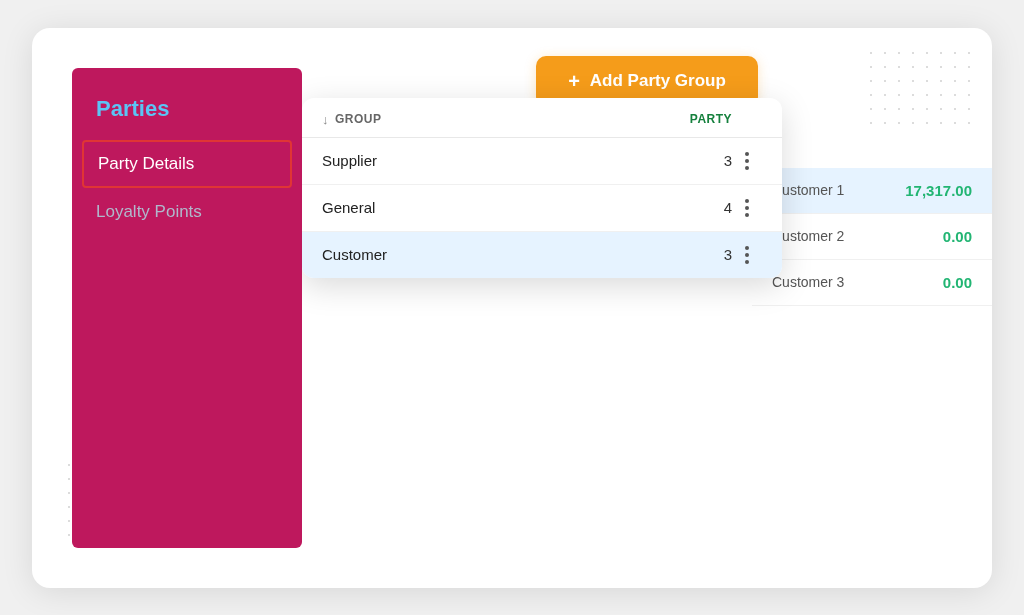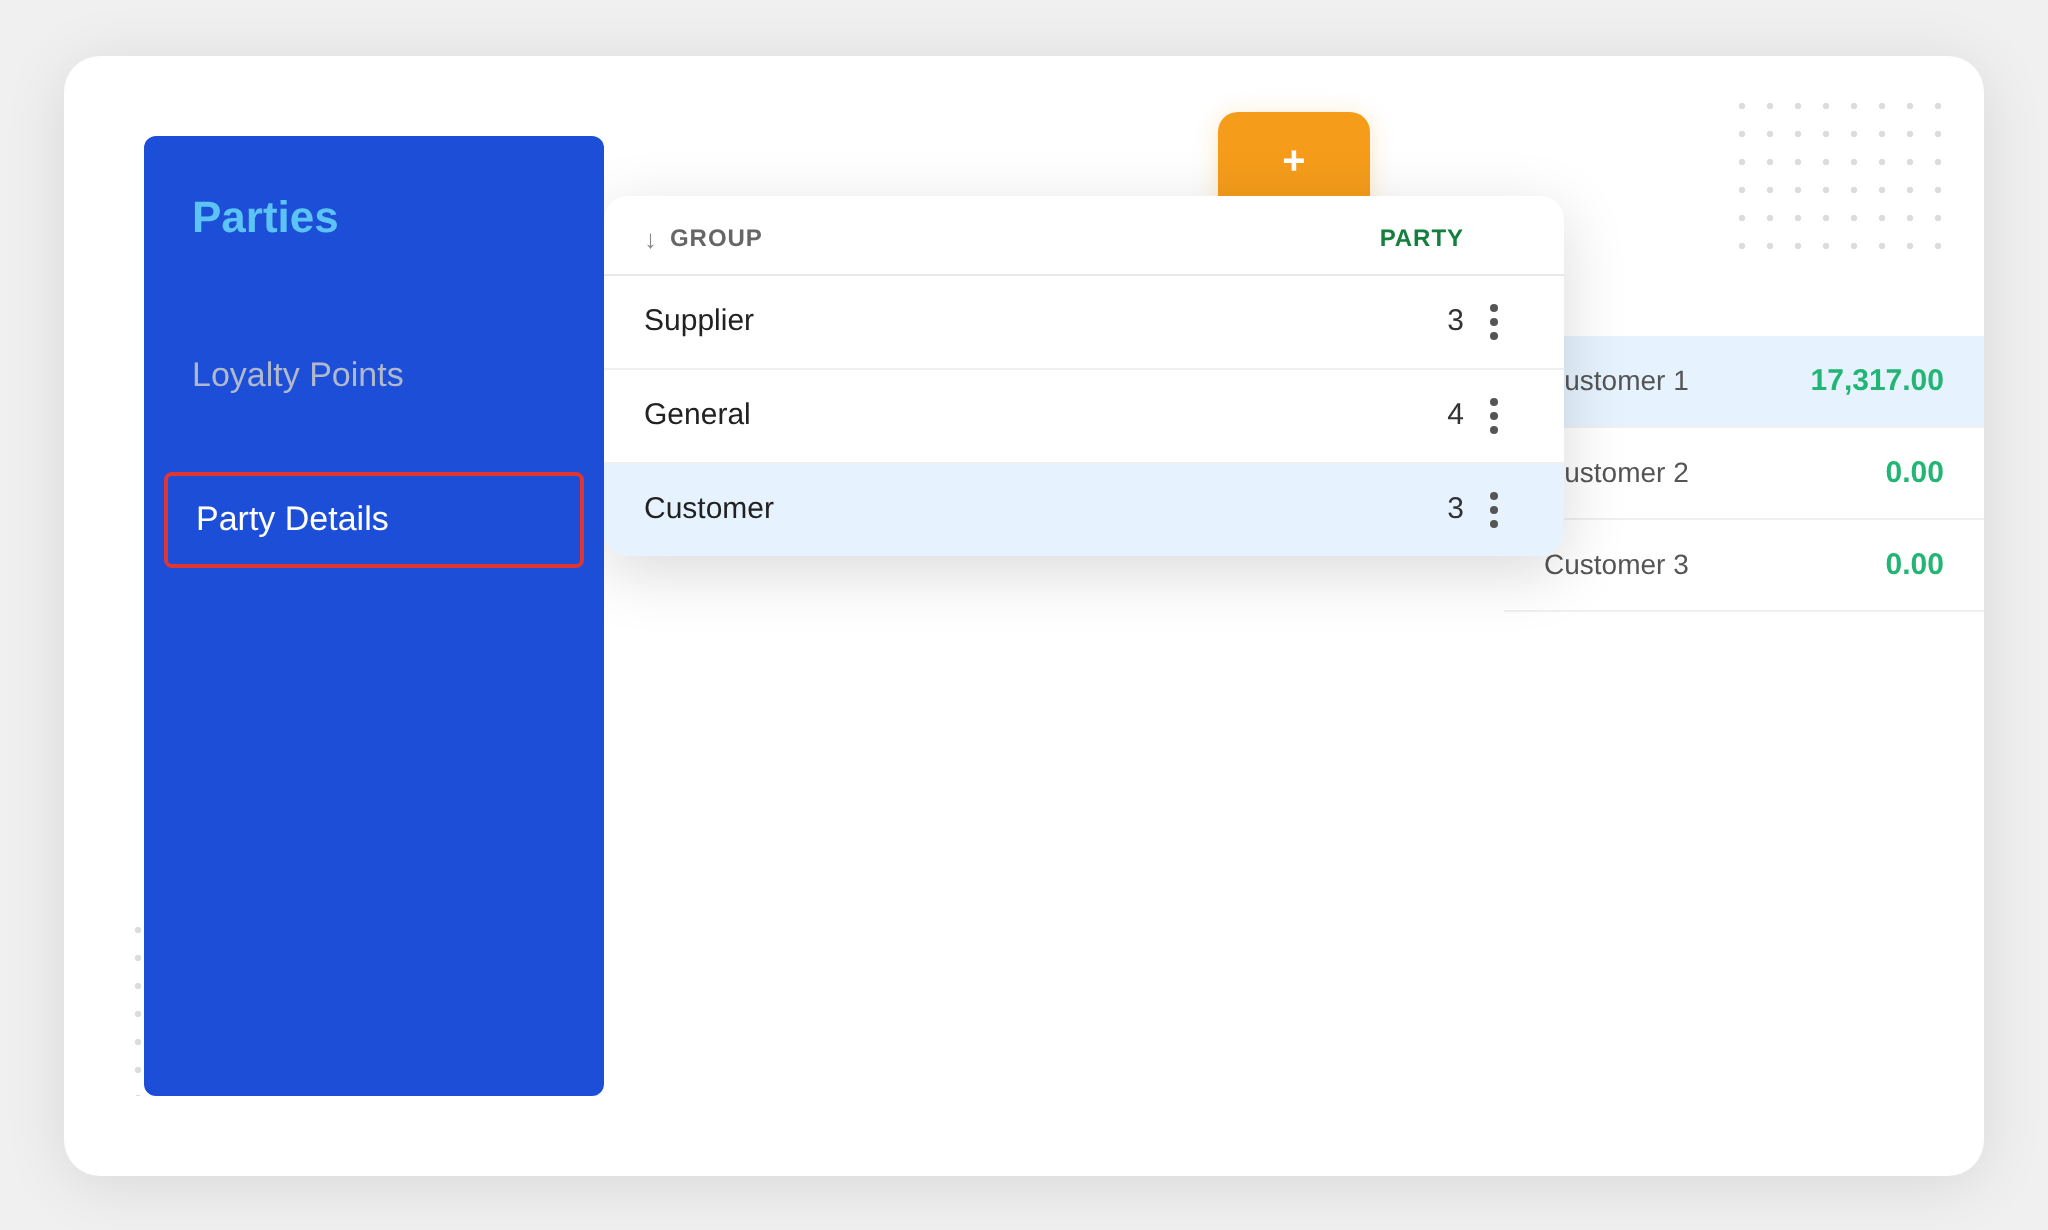--- a/index.html
+++ b/index.html
@@ -48,29 +48,28 @@
       background-image: radial-gradient(circle, #c5c5c5 1.5px, transparent 1.5px);
       background-size: 14px 14px;
       opacity: 0.6;
       z-index: 0;
     }
 
     
     .sidebar {
       width: 230px;
       min-width: 230px;
-      background: #1d4ed8;
+      background: #be185d;
       border-radius: 6px;
       margin: 40px 0 40px 40px;
       padding: 28px 0 28px 0;
       display: flex;
       flex-direction: column;
       z-index: 2;
       position: relative;
-      gap: 24px;
     }
 
     .sidebar-title {
       color: #5bc4f5;
       font-size: 22px;
       font-weight: 700;
       padding: 0 24px 18px 24px;
     }
 
     .sidebar-item {
@@ -283,33 +282,34 @@
   </style>
 </head>
 <body>
 
 <div class="main-card">
   <div class="dots-top-right"></div>
   <div class="dots-bottom-left"></div>
 
   <div class="sidebar">
     <div class="sidebar-title">Parties</div>
+    <div class="sidebar-item active">
+      <span>Party Details</span>
+    </div>
     <div class="sidebar-item inactive">
       <span>Loyalty Points</span>
-    </div>
-    <div class="sidebar-item active">
-      <span>Party Details</span>
     </div>
   </div>
 
   <div class="content-area">
 
     <div class="top-bar">
       <button class="add-party-btn">
         <span class="plus-icon">+</span>
+        <span>Add Party Group</span>
       </button>
     </div>
 
     <div class="dropdown-panel">
 
       <div class="dropdown-header">
         <div class="col-group">
           <span class="sort-arrow">↓</span>
           <span>GROUP</span>
         </div>

